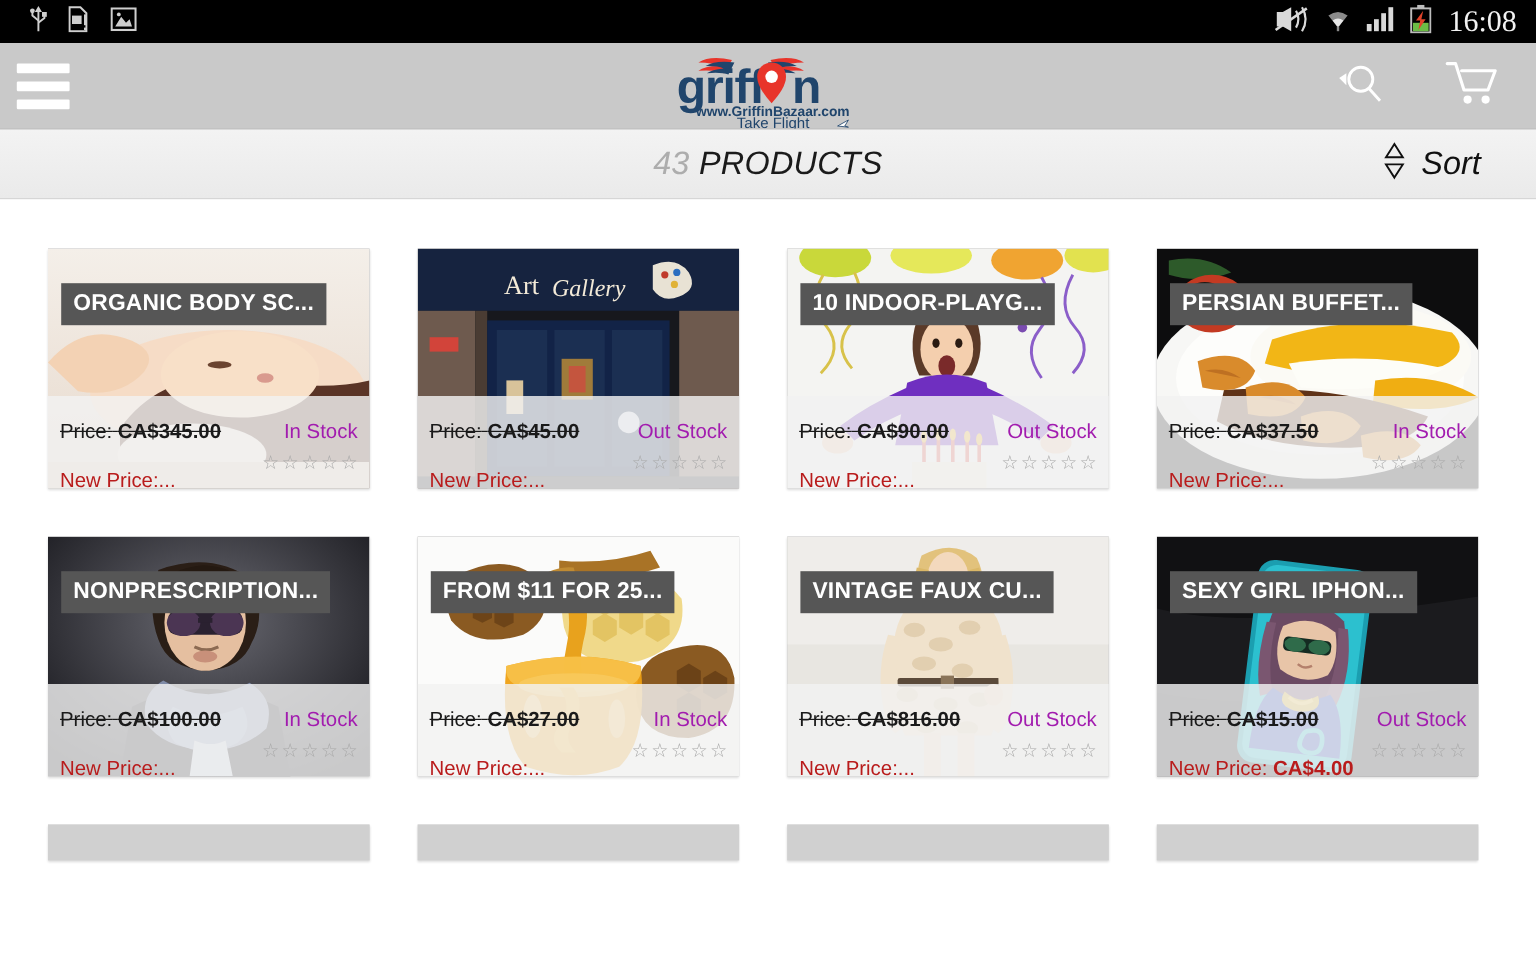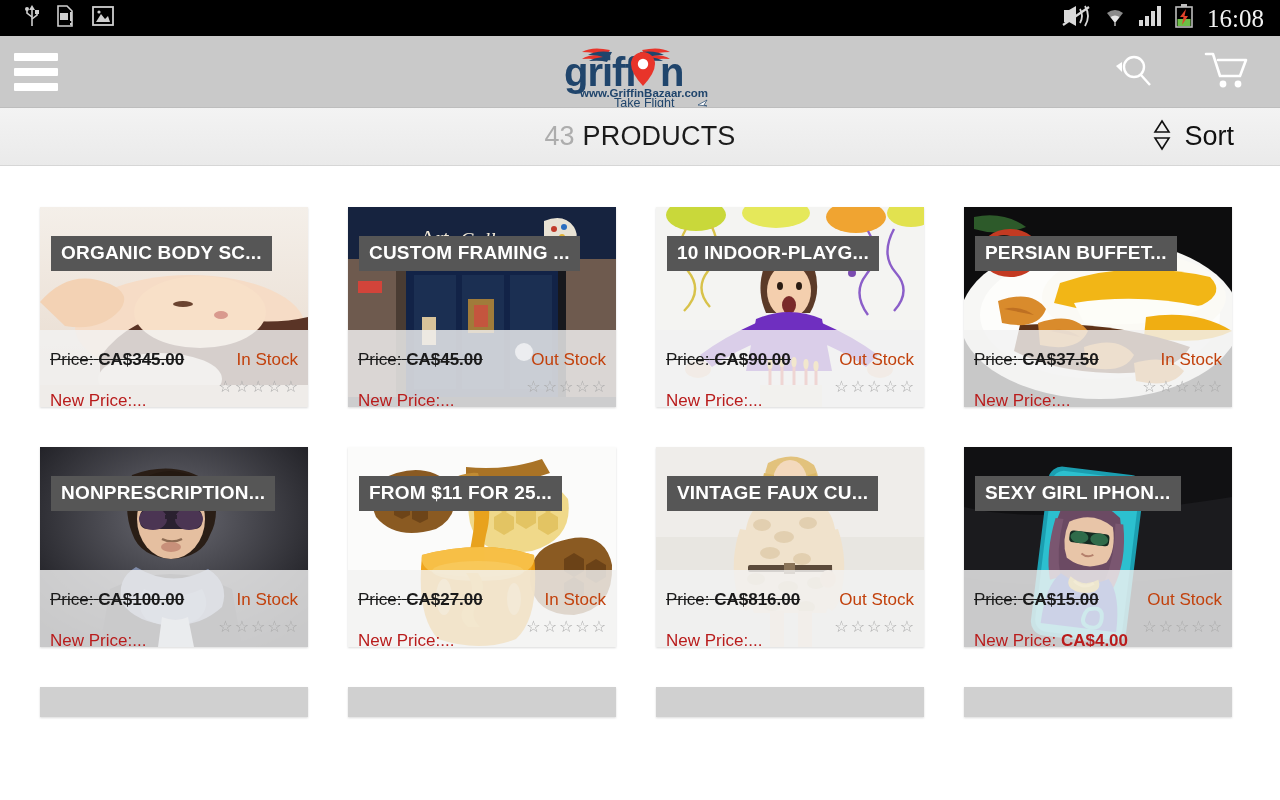--- a/index.html
+++ b/index.html
@@ -48,21 +48,21 @@
     margin-left:auto; display:flex; align-items:center; gap:46px;
     padding-right:30px;
   }
   .act-btn{ cursor:pointer; display:flex; align-items:center; justify-content:center; }
 
   
   .countbar{
     height:58px; width:1280px;
     background:linear-gradient(#f3f3f3,#eaeaea);
     border-bottom:1px solid #d6d6d6;
-    display:flex; align-items:center; position:relative;
+    display:flex; align-items:center; position:relative;font-style:italic;
   }
   .count-center{
     position:absolute; left:50%; transform:translateX(-50%);
     display:flex; align-items:baseline; gap:8px;
   }
   .count-num{ font-size:27px; color:#adadad; font-weight:400; }
   .count-label{ font-size:27px; color:#1b1b1b; font-weight:400; letter-spacing:0.2px; }
   .sort-wrap{
     margin-left:auto; display:flex; align-items:center; gap:12px;
     padding-right:46px; cursor:pointer;
@@ -102,21 +102,21 @@
   }
   .info-row{
     display:flex; align-items:center; justify-content:space-between;
     height:27px;
   }
   .price-old{
     font-size:17px; color:#1a1a1a; text-decoration:line-through;
     white-space:nowrap;
   }
   .price-old b{ font-weight:700; }
-  .stock{ font-size:17px; color:#c2410c; white-space:nowrap; }
+  .stock{ font-size:17px; color:#a21caf; white-space:nowrap; }
   .price-new{ font-size:17px; color:#b91c1c; white-space:nowrap;margin-top:28px; }
   .price-new b{ font-weight:700; }
   .stars{ display:flex; gap:2px; }
   .star{ font-size:16px; color:#a9a9a9; line-height:1; }
 
   
   .card.partial{ height:30px; }
   .card.partial .card-media{ height:30px; }
   .card.partial .card-title{ top:14px; }
 </style>
@@ -318,21 +318,20 @@
         <rect x="114" y="68" width="42" height="114" fill="#1b2f52"></rect>
         <rect x="162" y="68" width="42" height="114" fill="#1b2f52"></rect>
         <rect x="120" y="92" width="26" height="34" fill="#a07b3a"></rect>
         <rect x="126" y="98" width="14" height="22" fill="#c4553e"></rect>
         <rect x="74" y="110" width="14" height="28" fill="#d8c39a"></rect>
         <circle cx="176" cy="145" r="9" fill="#cfd8e6"></circle>
         <rect x="10" y="74" width="24" height="12" fill="#d2443a"></rect>
         <rect x="0" y="190" width="268" height="10" fill="#2a2a2c"></rect>
       </svg>
     </div>
-    <div class="card-title">CUSTOM FRAMING ...</div>
     <div class="card-info">
       <div class="info-row">
         <span class="price-old"><span>Price:</span> <b>CA$45.00</b></span>
         <span class="stock">Out Stock</span>
       </div>
       <div class="info-row">
         <span class="price-new"><span>New Price:...</span> <b></b></span>
         <span class="stars">
           <span class="star">☆</span>
           <span class="star">☆</span>

